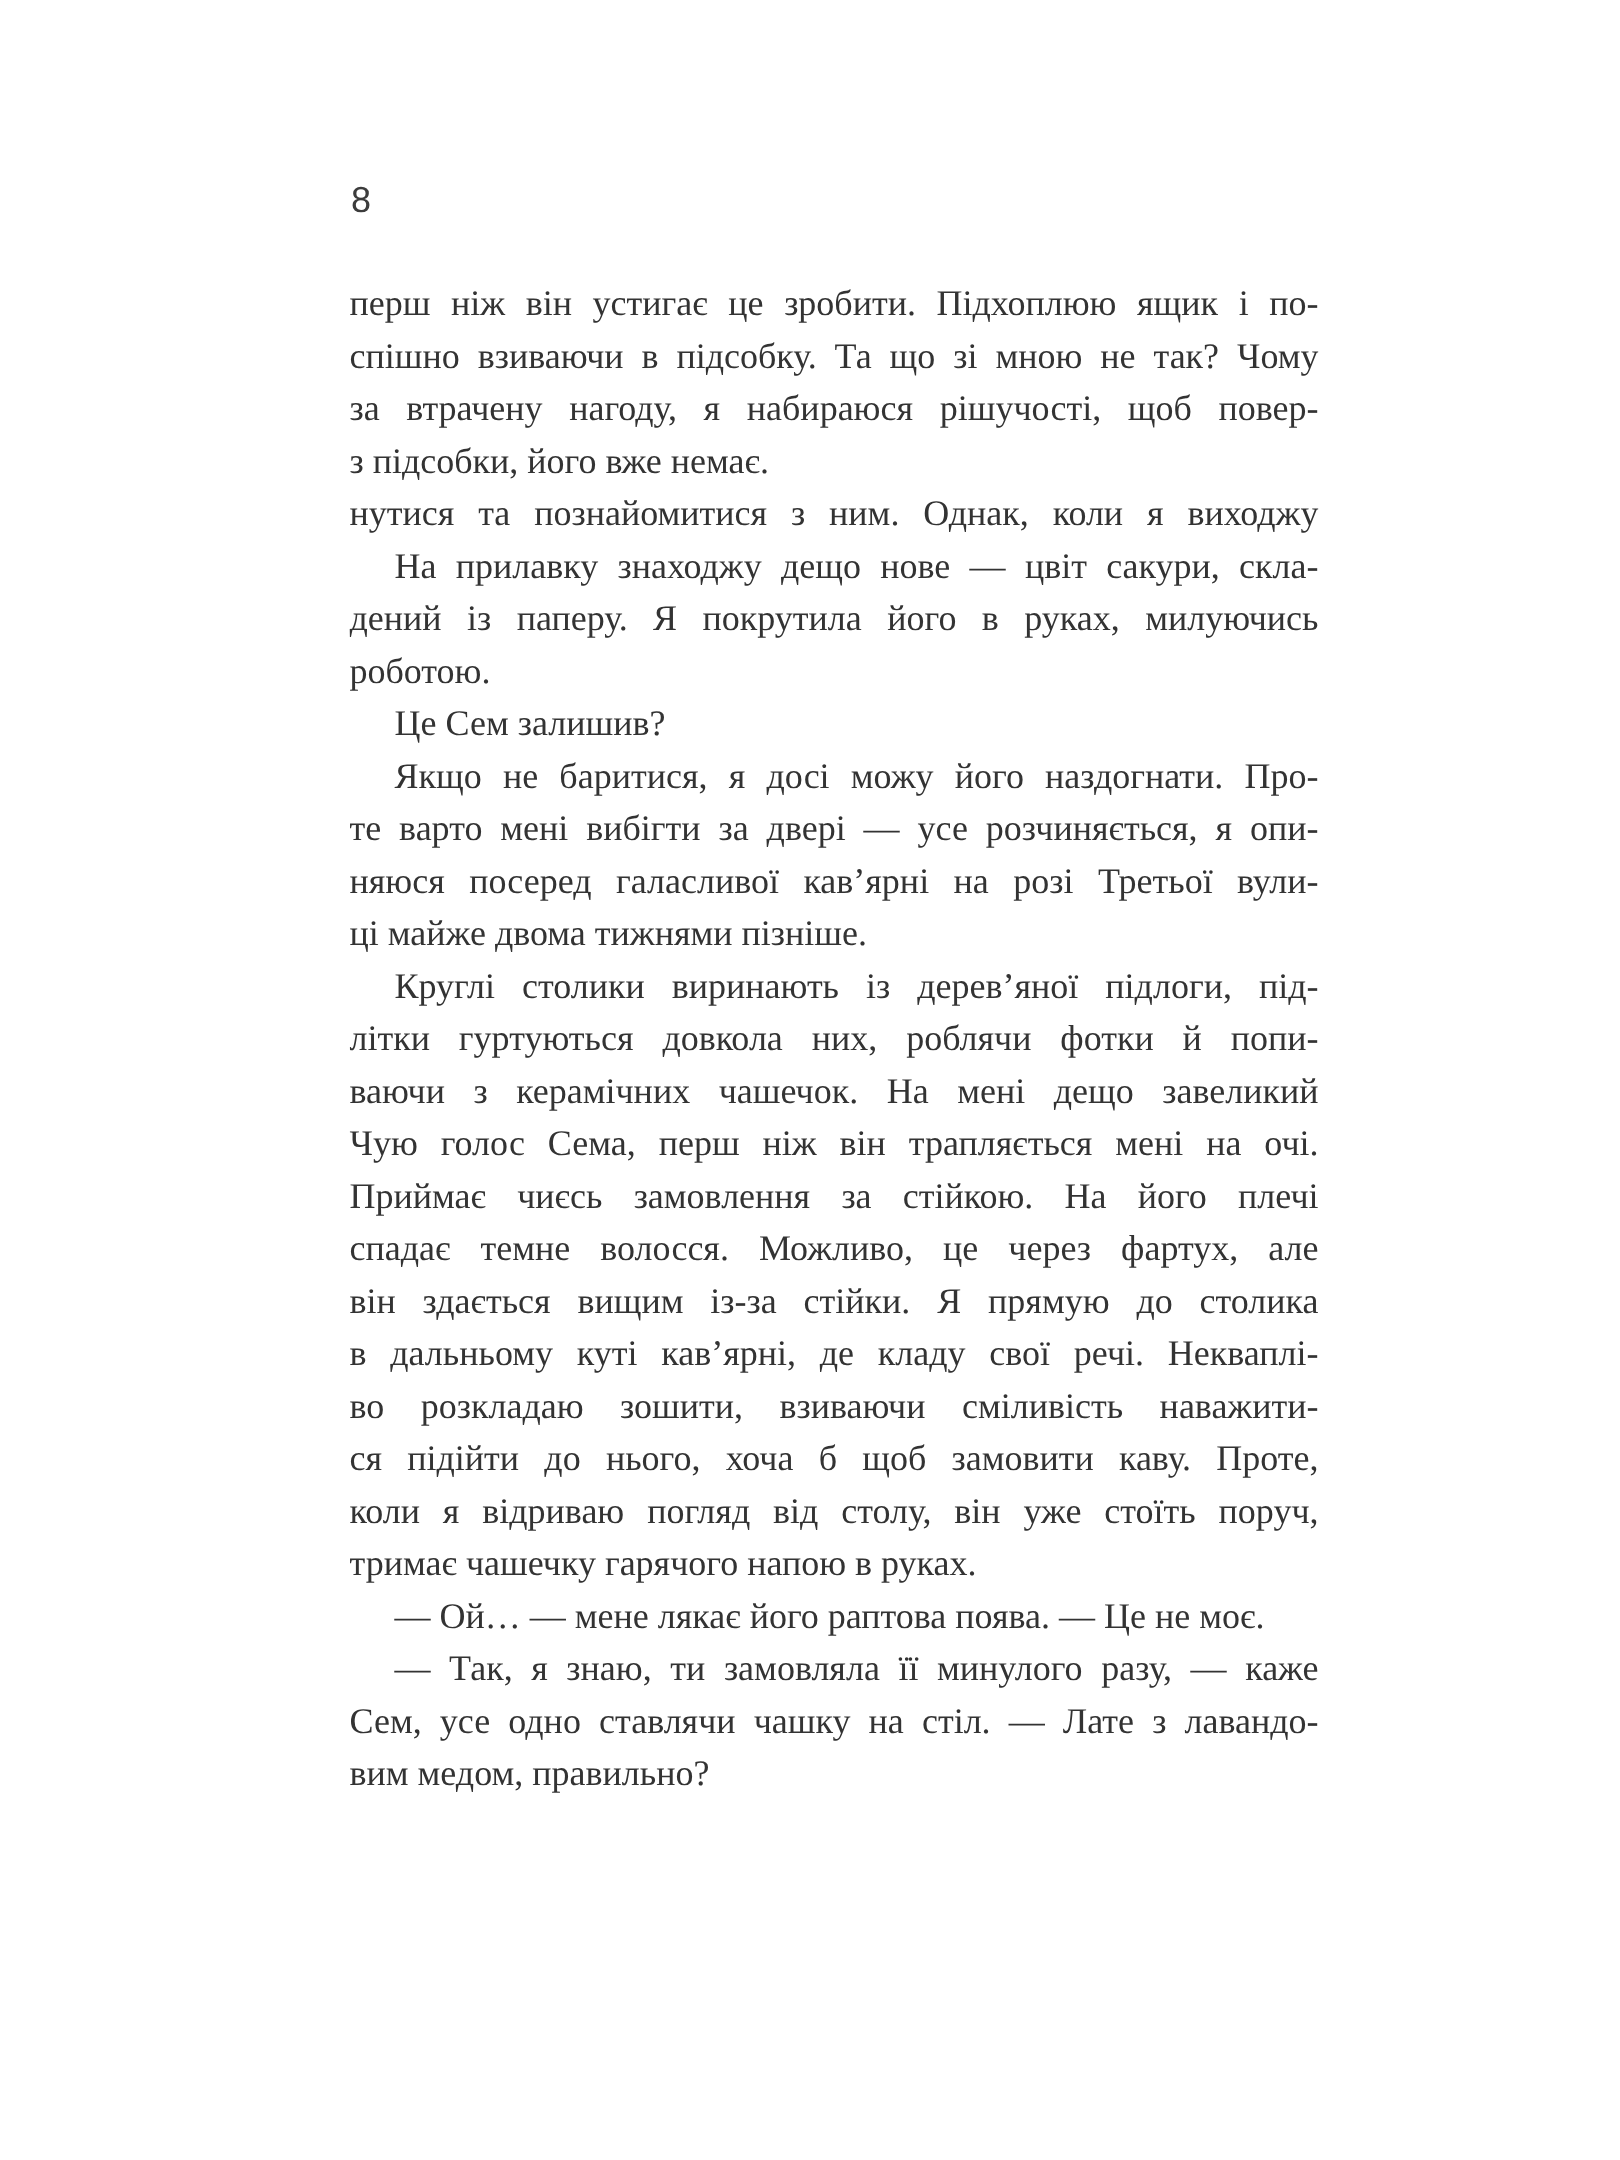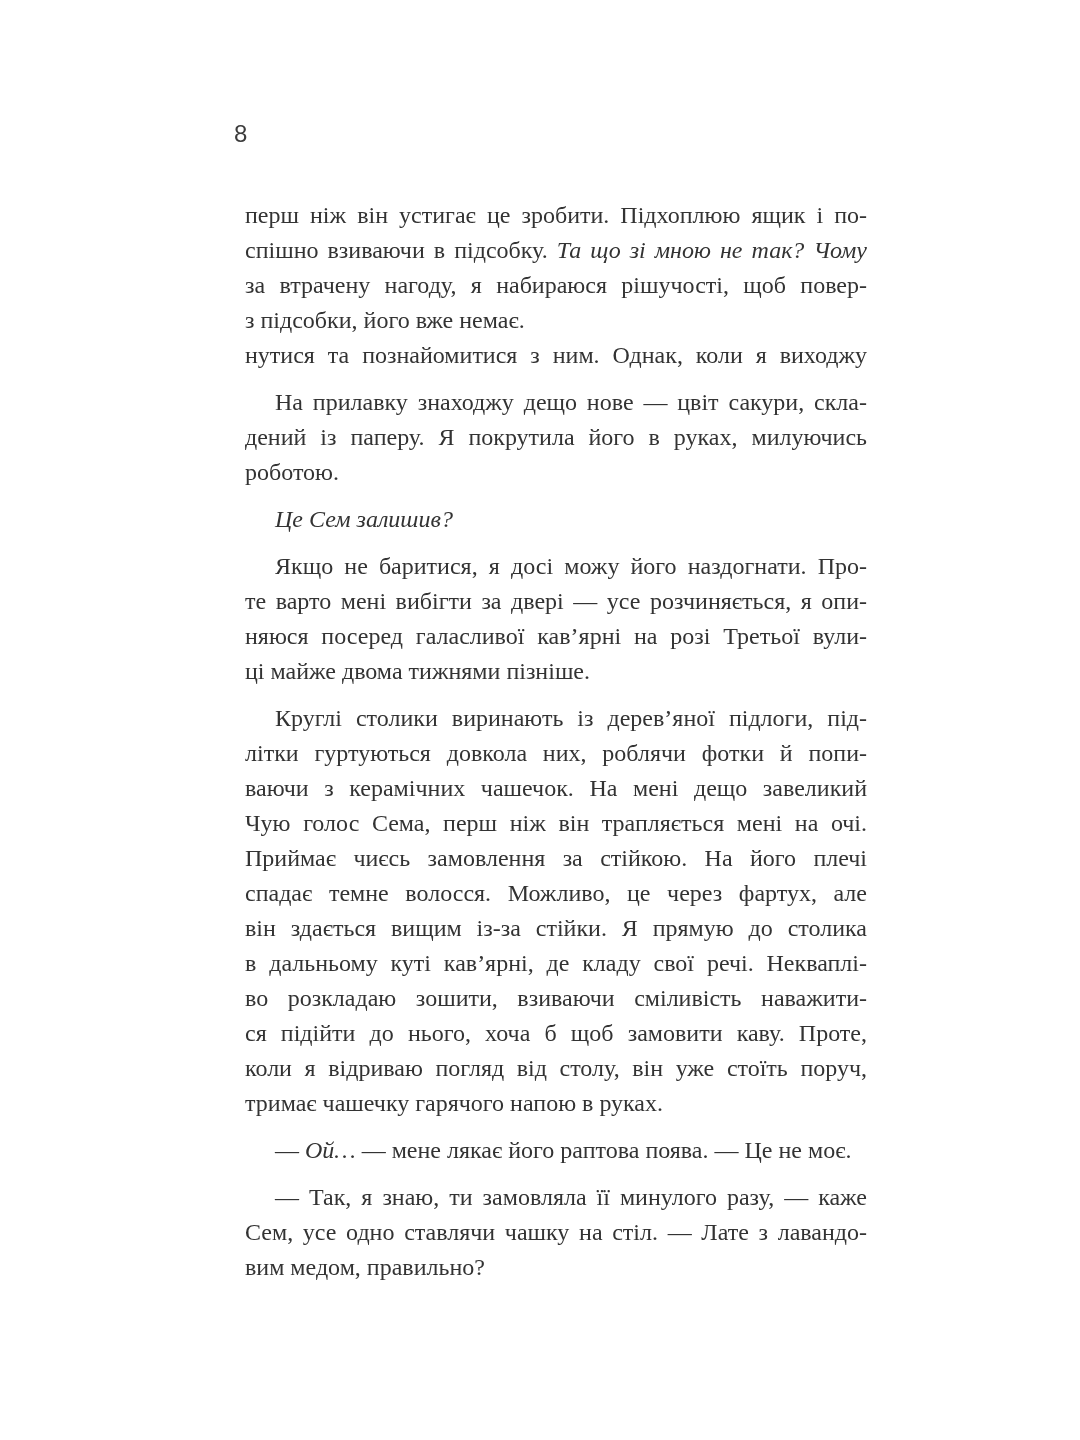--- a/index.html
+++ b/index.html
@@ -26,21 +26,21 @@
   .text-block {
     position: absolute;
     left: 233px;
     top: 186px;
     width: 646px;
     font-family: "Liberation Serif", "DejaVu Serif", serif;
     font-size: 24px;
     color: #333333;
   }
   .para {
-    margin: 12px;
+    margin: 0;
     padding: 0;
   }
   .line {
     height: 35px;
     line-height: 35px;
     overflow: hidden;
     text-align: justify;
   }
   .line.jline::after {
     content: "";
@@ -48,21 +48,20 @@
     width: 100%;
     height: 0;
   }
   .line.lline {
     text-align: left;
   }
   .para.indent .line:first-child {
     text-indent: 30px;
   }
   .seg-italic {
-    font-style: italic;
   }
 </style>
 </head>
 <body>
 
 <div class="page">
   <div class="folio">8</div>
   <div class="text-block">
       <div class="para">
         <div class="line jline"><span>перш ніж він устигає це зробити. Підхоплюю ящик і по-</span></div>

